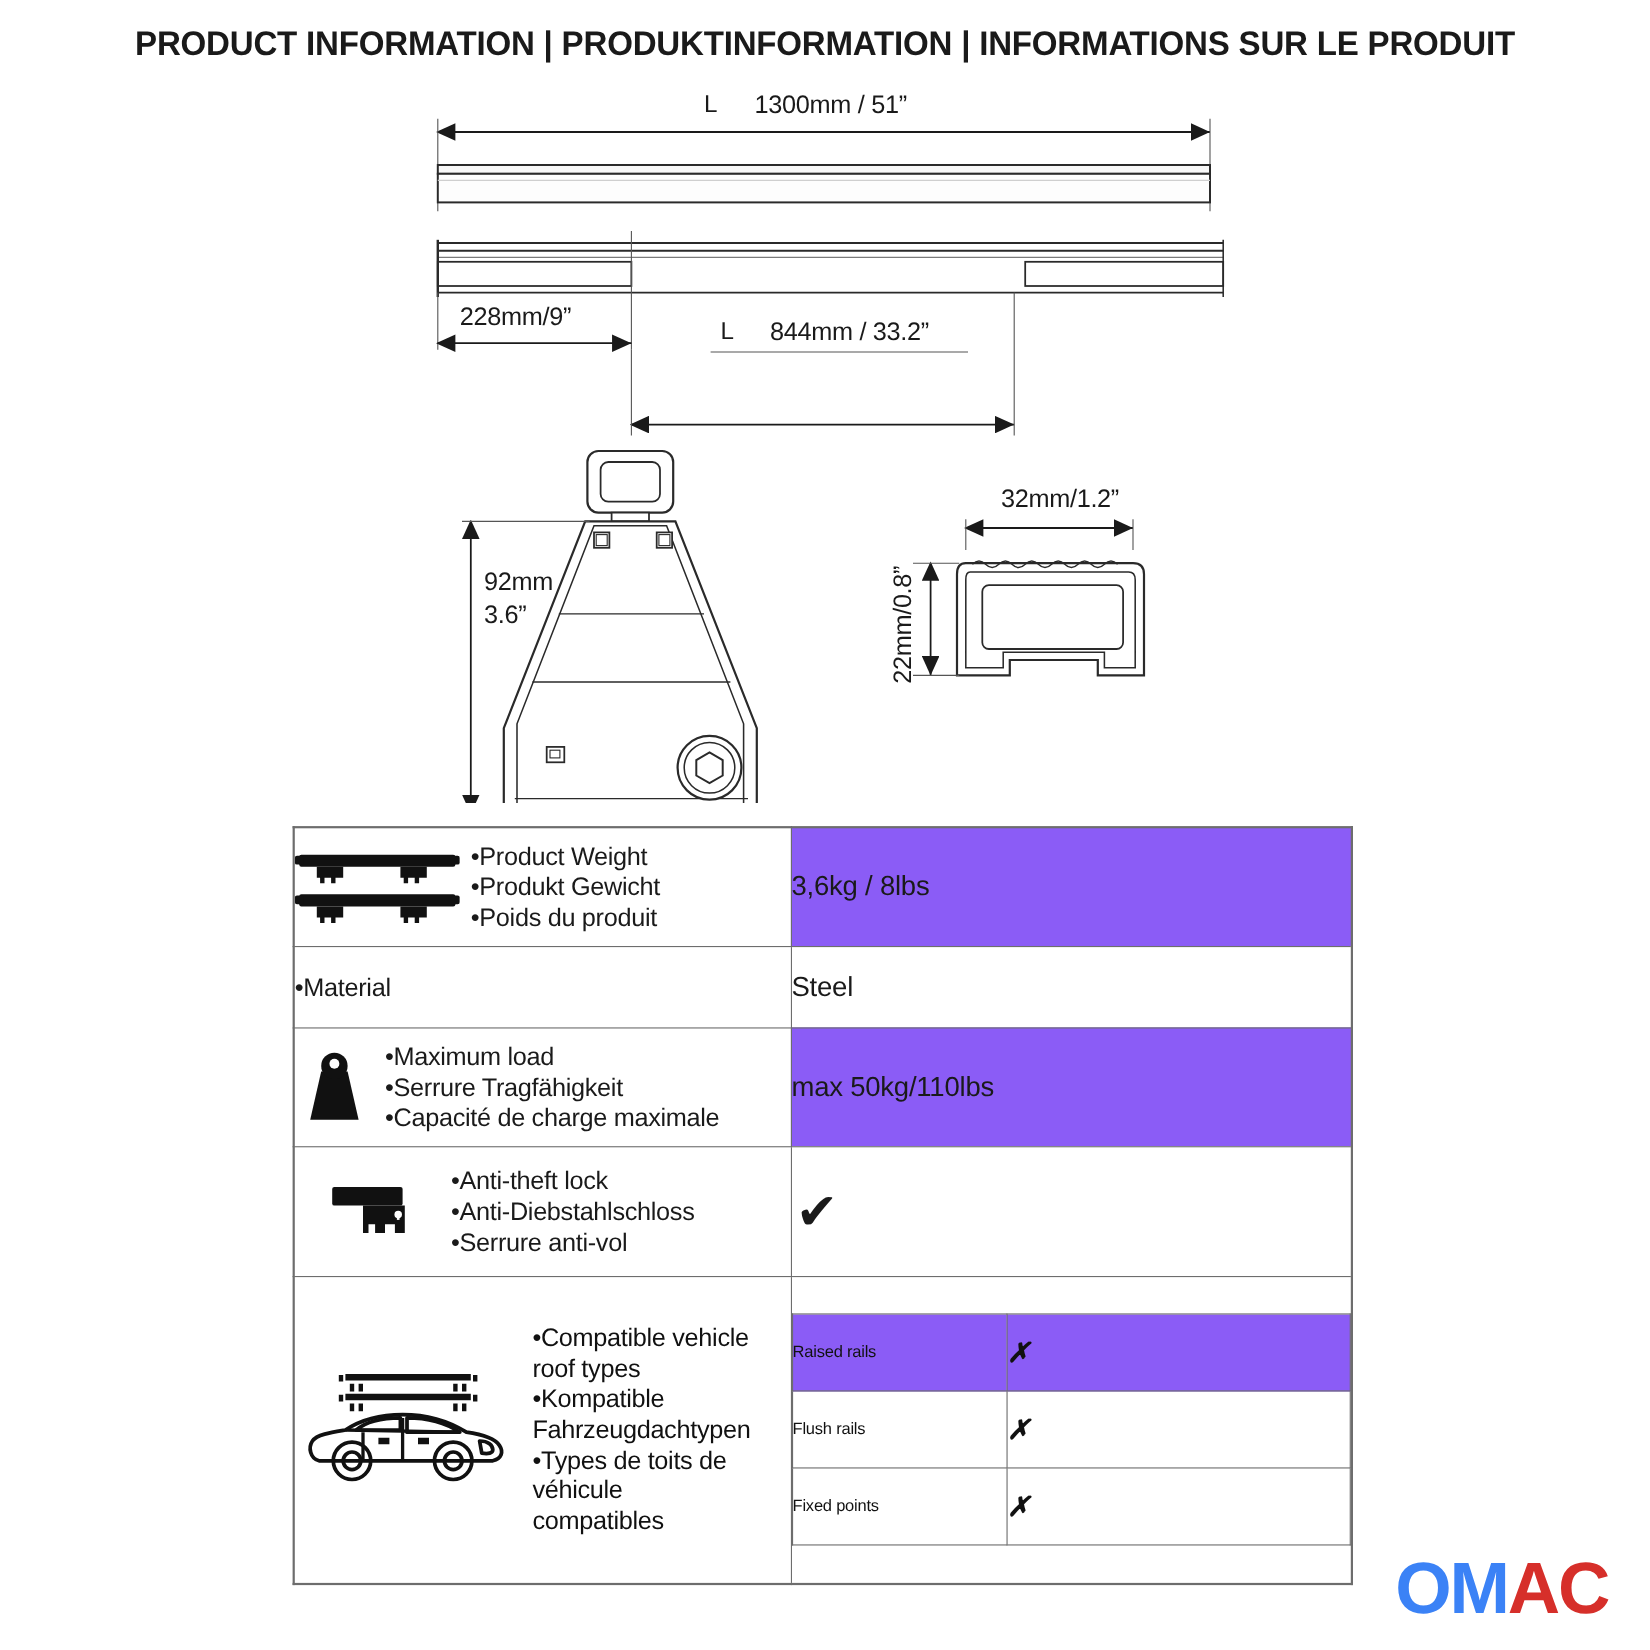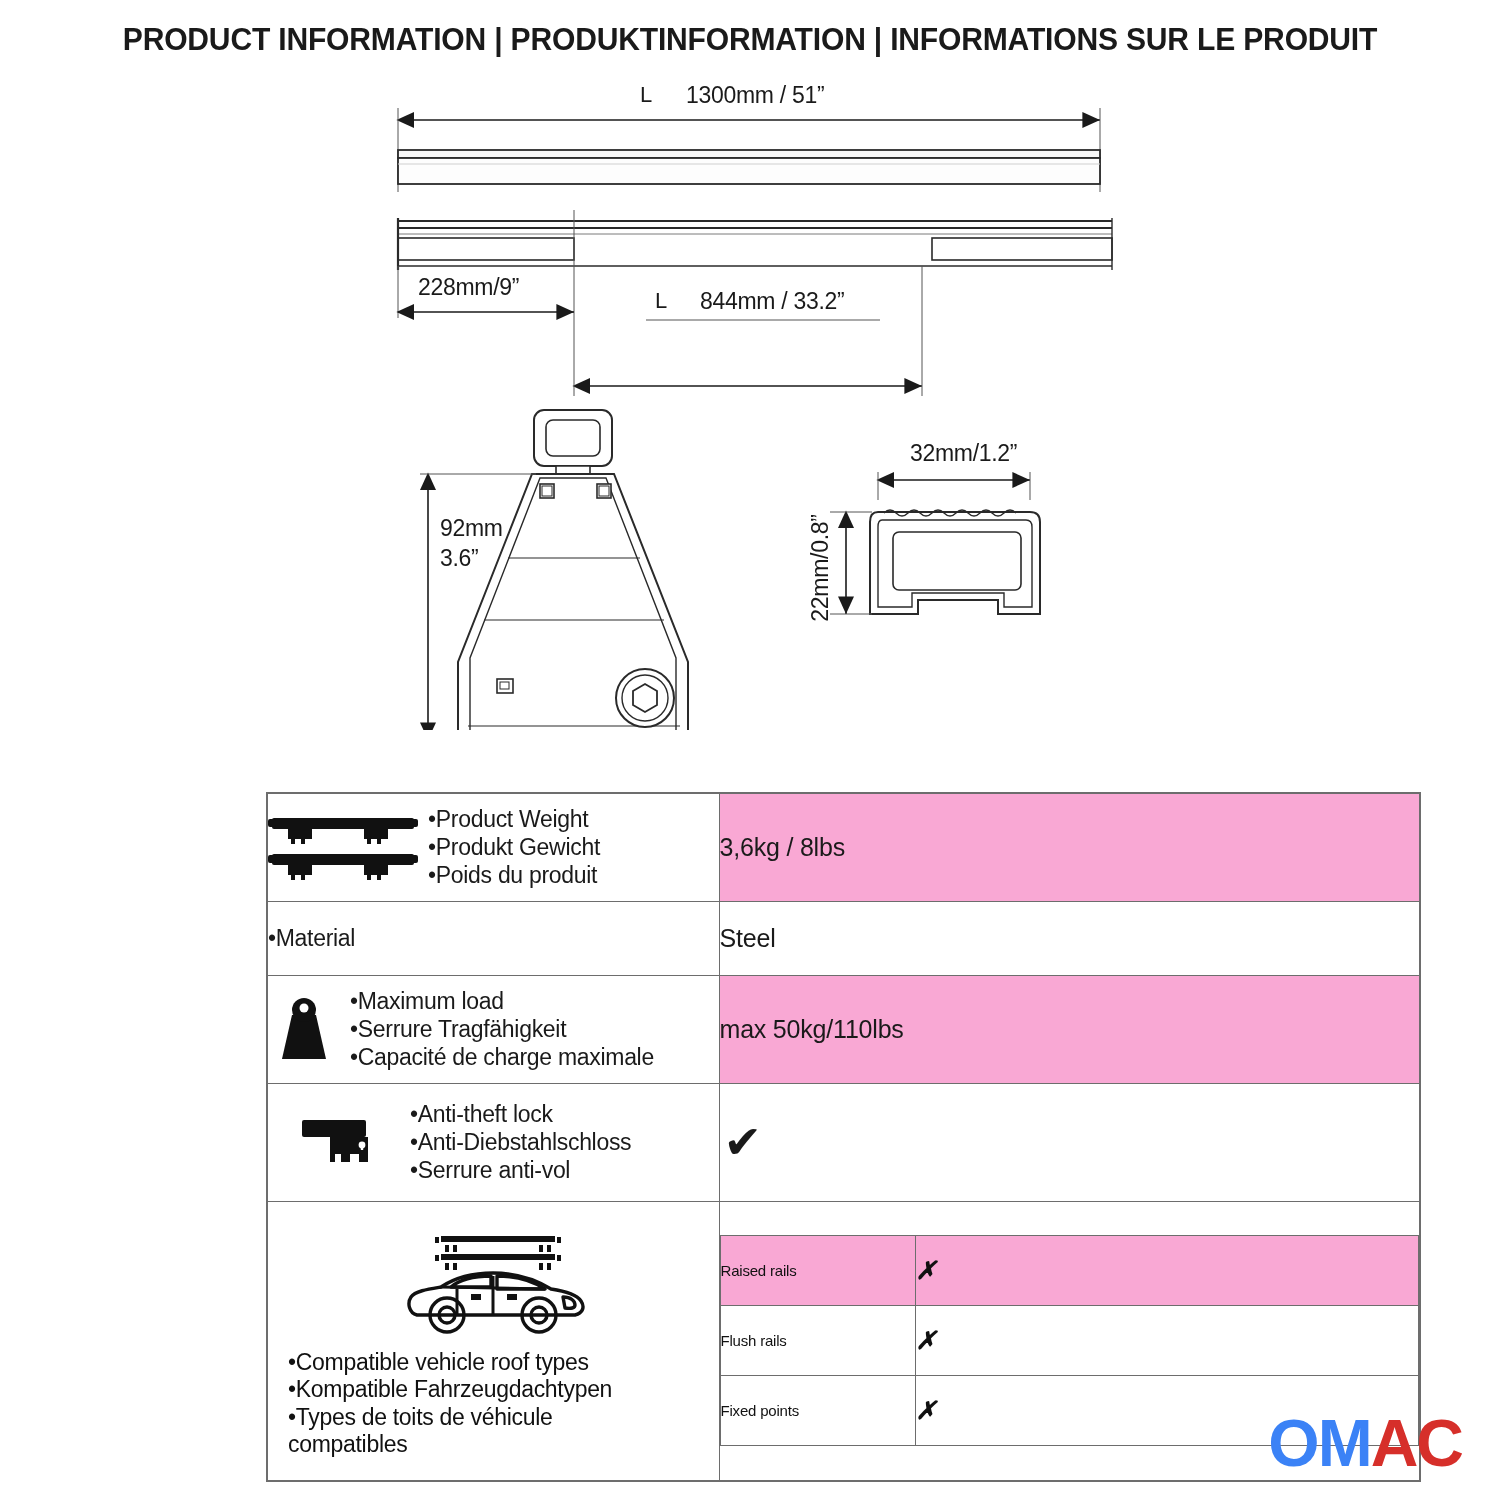--- a/index.html
+++ b/index.html
@@ -50,33 +50,33 @@
   .dim-text-l {
     font-family: "Liberation Sans", sans-serif;
     font-size: 22px;
     fill: #1a1a1a;
   }
 
   
   #spec-table {
     position: absolute;
     left: 266px;
-    top: 792px;
-    width: 1155px;
+    top: 751px;
+    width: 964px;
     border: 2px solid #6d6d6d;
     border-collapse: collapse;
     box-sizing: border-box;
   }
   #spec-table td {
     border: 1px solid #6d6d6d;
     padding: 0;
     vertical-align: middle;
     box-sizing: border-box;
   }
-  .shade { background: #f9a8d4; }
+  .shade { background: #8b5cf6; }
   .cell-label {
     width: 452px;
     padding: 10px 8px 10px 14px;
   }
   .cell-value {
     padding-left: 22px;
     font-size: 25px;
     color: #1a1a1a;
     letter-spacing: -0.2px;
   }
@@ -122,21 +122,21 @@
   }
   .mark-yes { font-size: 26px; font-weight: 400; }
   .mark-no  { font-size: 25px; font-weight: bold; font-style: italic; }
 
   .compat-cell {
     padding: 6px 0 6px 0;
     text-align: left;
   }
   .compat-inner {
     display: flex;
-    flex-direction: column;
+    flex-direction: row;
     align-items: flex-start;
   }
   .compat-icon { align-self: center; margin-bottom: 4px; }
   .compat-text {
     font-size: 23px;
     line-height: 1.2;
     padding-left: 20px;
     letter-spacing: -0.3px;
   }
 

